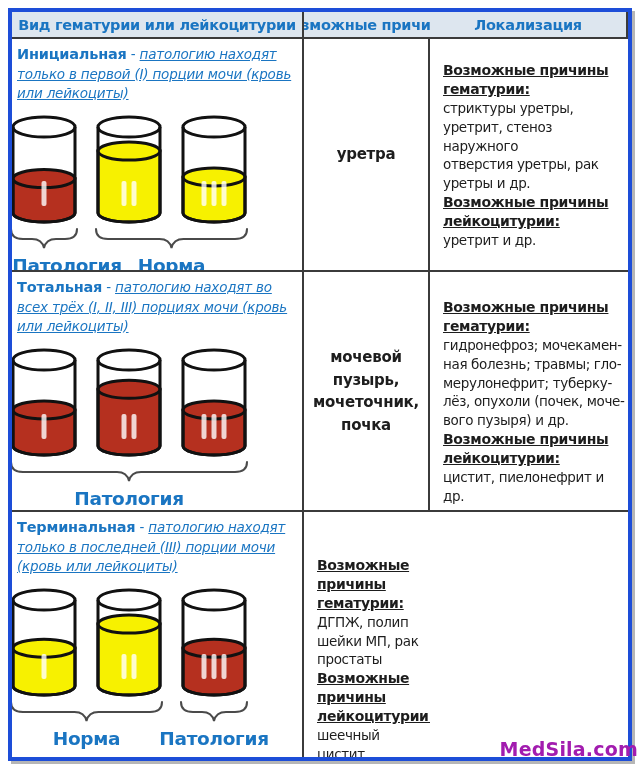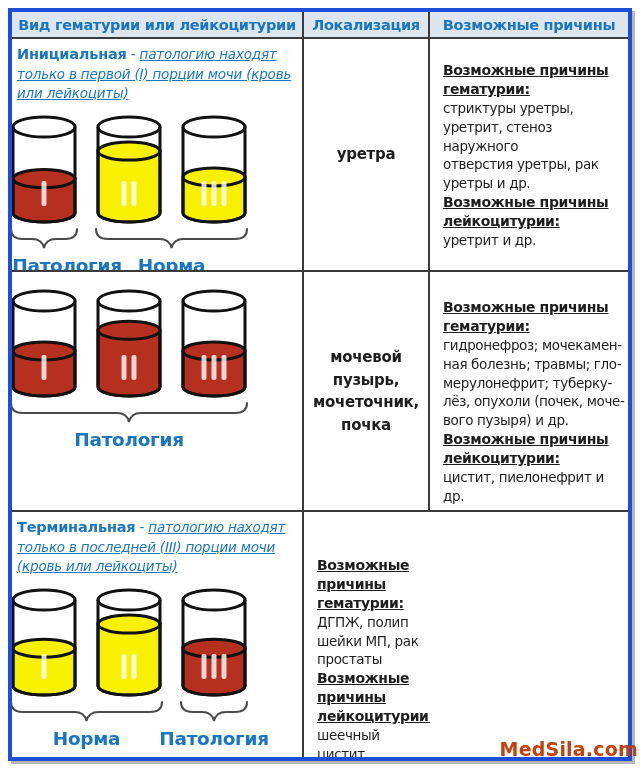--- a/index.html
+++ b/index.html
@@ -32,36 +32,36 @@
     padding:0 0;
   }
   .loc.lo3{padding-bottom:42px;}
   .causes{font-size:13.5px;line-height:1.4;padding-left:13px;padding-right:3px;letter-spacing:-0.35px;}
   .pt1{padding-top:22px;} .pt2{padding-top:26px;} .pt3{padding-top:44px;}
   .cause-h{font-weight:bold;text-decoration:underline;font-size:14px;line-height:1.35;}
   .cause-body{white-space:pre-line;}
   .cause-block + .cause-block{}
   .watermark{
     position:absolute;right:2px;top:738px;font-weight:bold;font-size:19px;
-    color:#c2410c;letter-spacing:0.2px;z-index:5;
+    color:#a21caf;letter-spacing:0.2px;z-index:5;
   }
 </style>
 </head>
 <body>
 
 <div class="table">
 
   <div class="cell th">
     <span>Вид гематурии или лейкоцитурии</span>
   </div>
+  <div class="cell th last-col">
+    <span>Возможные причины</span>
+  </div>
   <div class="cell th">
     <span>Локализация</span>
-  </div>
-  <div class="cell th last-col">
-    <span>Возможные причины</span>
   </div>
 
   <div class="cell typecell">
     <div class="typetitle">
       <span class="lead">Инициальная</span><span> - </span><span class="desc">патологию находят только в первой (I) порции мочи (кровь или лейкоциты)</span>
     </div>
     <div class="figure"><svg width="290" height="168" viewBox="0 0 290 168" style="overflow:visible">
           <g>
             <ellipse cx="35" cy="14" rx="31" ry="10" fill="#fff" stroke="#111" stroke-width="3"></ellipse>
             <path d="M4,65.6 L4,100 A 31 9 0 0 0 66,100 L66,65.6 Z" fill="#b5301f" stroke="#111" stroke-width="3"></path>
@@ -101,20 +101,23 @@
 отверстия уретры, рак
 уретры и др.</div>
     </div>
     <div class="cause-block">
       <div class="cause-h">Возможные причины лейкоцитурии:</div>
       <div class="cause-body">уретрит и др.</div>
     </div>
   </div>
 
   <div class="cell typecell">
+    <div class="typetitle">
+      <span class="lead">Тотальная</span><span> - </span><span class="desc">патологию находят во всех трёх (I, II, III) порциях мочи (кровь или лейкоциты)</span>
+    </div>
     <div class="figure"><svg width="290" height="168" viewBox="0 0 290 168" style="overflow:visible">
           <g>
             <ellipse cx="35" cy="14" rx="31" ry="10" fill="#fff" stroke="#111" stroke-width="3"></ellipse>
             <path d="M4,63.88 L4,100 A 31 9 0 0 0 66,100 L66,63.88 Z" fill="#b5301f" stroke="#111" stroke-width="3"></path>
             <ellipse cx="35" cy="63.88" rx="31" ry="9" fill="#b5301f" stroke="#111" stroke-width="3"></ellipse>
             <rect x="32.5" y="68" width="5" height="25" rx="2" fill="#ffffff" opacity="0.8"></rect>
             <path d="M4,14 L4,100 A 31 9 0 0 0 66,100 L66,14" fill="none" stroke="#111" stroke-width="3"></path>
           </g>
           <g>
             <ellipse cx="120" cy="14" rx="31" ry="10" fill="#fff" stroke="#111" stroke-width="3"></ellipse>

